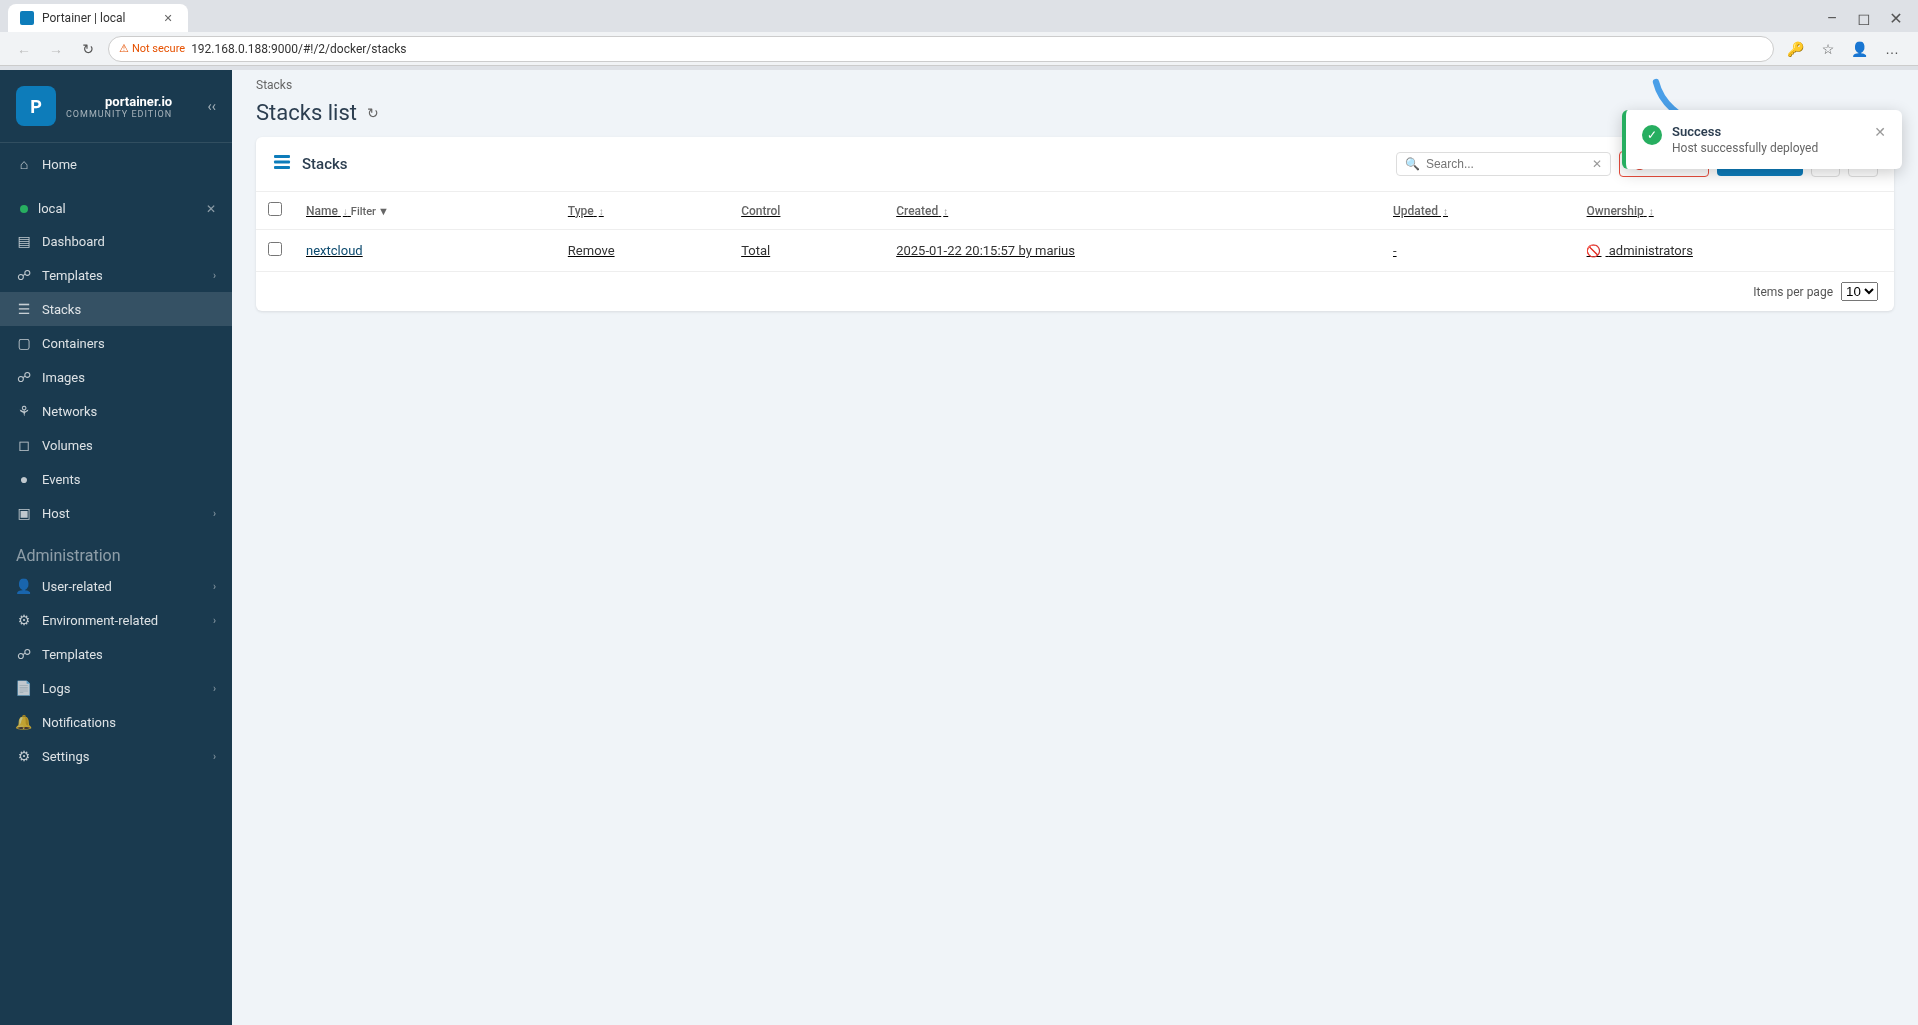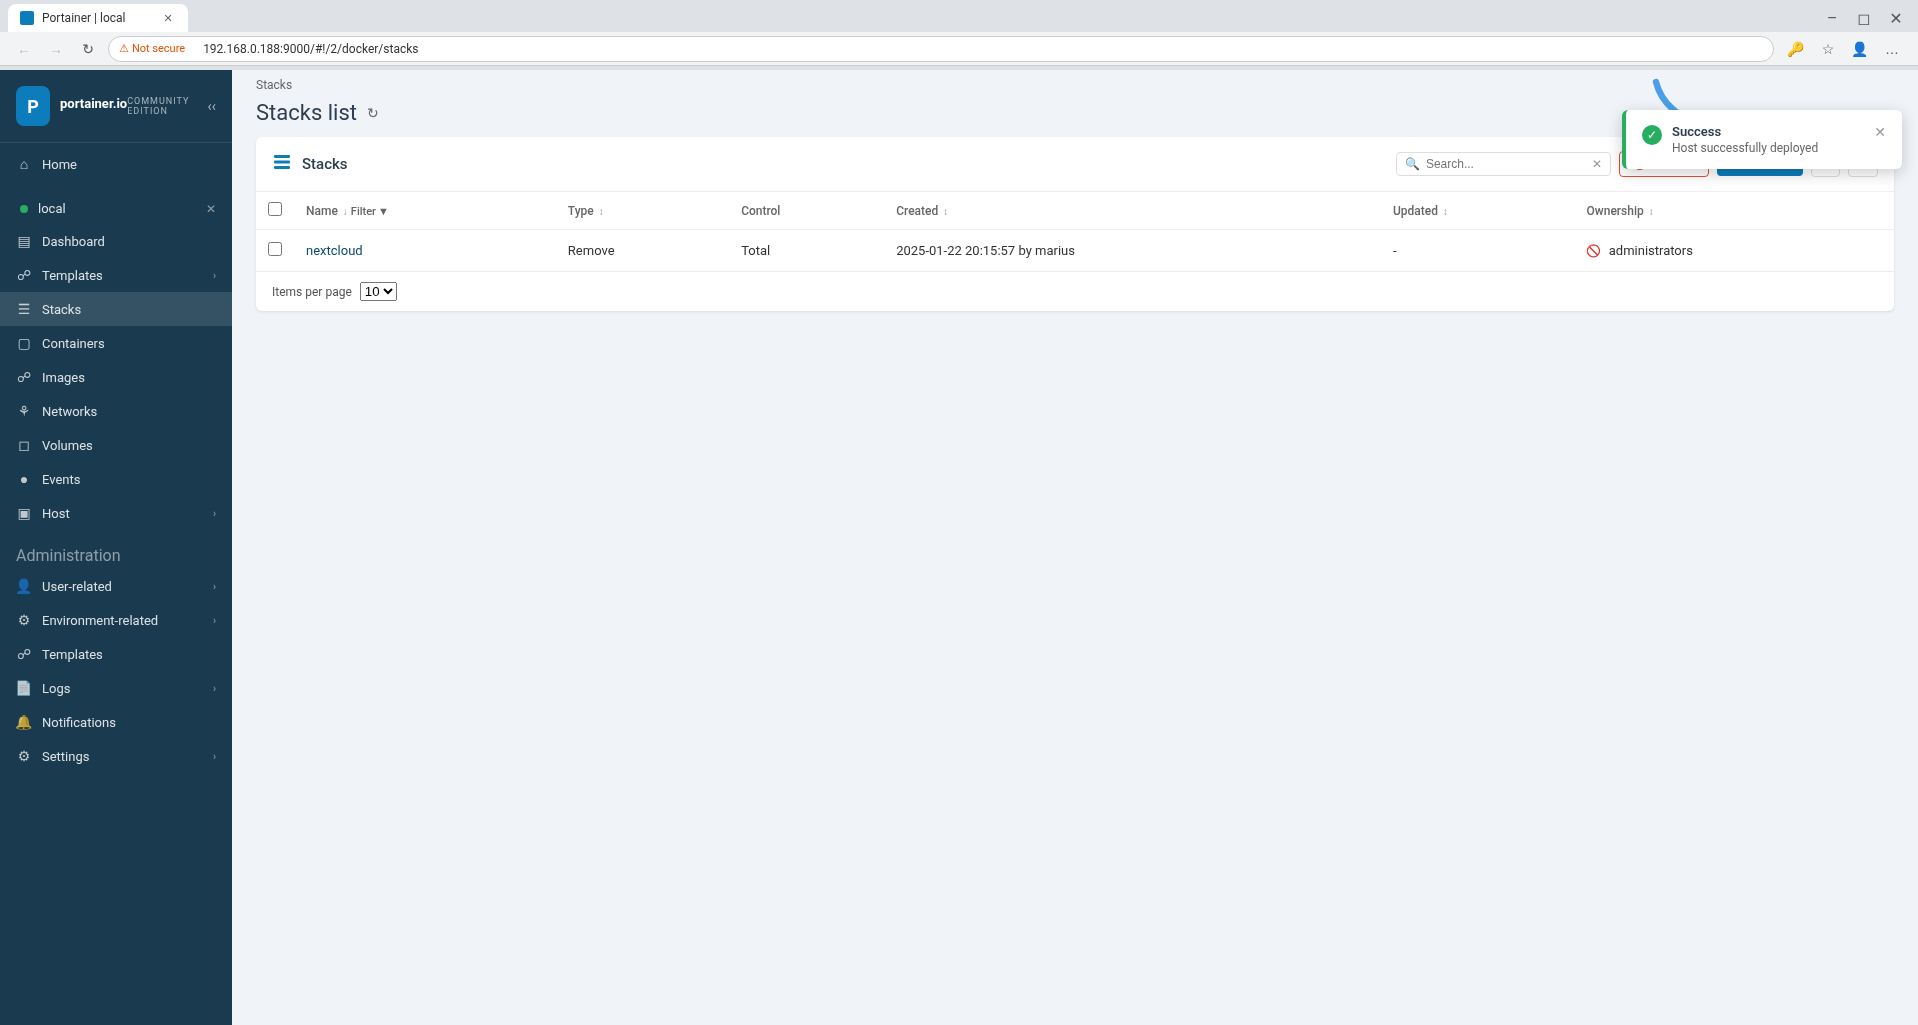--- a/index.html
+++ b/index.html
@@ -9,35 +9,35 @@
     .browser-chrome { background: #dee1e6; height: 70px; display: flex; flex-direction: column; }
     .browser-title-bar { background: #dee1e6; height: 32px; display: flex; align-items: flex-end; padding: 0 8px; gap: 4px; }
     .browser-tab { background: #ffffff; border-radius: 8px 8px 0 0; height: 28px; display: flex; align-items: center; padding: 0 12px; gap: 8px; min-width: 180px; font-size: 12px; color: #333; }
     .browser-tab .tab-favicon { width: 14px; height: 14px; background: #0d7cba; border-radius: 2px; flex-shrink: 0; }
     .browser-tab .tab-close { margin-left: auto; width: 16px; height: 16px; border-radius: 50%; display: flex; align-items: center; justify-content: center; cursor: pointer; color: #666; font-size: 11px; }
     .browser-toolbar { background: #f1f3f5; height: 34px; display: flex; align-items: center; padding: 0 12px; gap: 8px; border-bottom: 1px solid #ccc; }
     .browser-btn { width: 24px; height: 24px; border: none; background: none; cursor: pointer; border-radius: 50%; display: flex; align-items: center; justify-content: center; color: #555; font-size: 14px; }
     .browser-btn:disabled { color: #bbb; cursor: default; }
     .address-bar { flex: 1; height: 26px; background: white; border: 1px solid #ccc; border-radius: 13px; display: flex; align-items: center; padding: 0 10px; gap: 6px; font-size: 12px; color: #333; }
     .address-bar .not-secure { color: #e65100; display: flex; align-items: center; gap: 3px; font-size: 11px; }
-    .address-bar .url-text { color: #333; margin-left: 12px; }
+    .address-bar .url-text { color: #333; }
     .browser-actions { display: flex; gap: 4px; }
     .browser-action-btn { width: 28px; height: 28px; background: none; border: none; cursor: pointer; border-radius: 4px; display: flex; align-items: center; justify-content: center; color: #555; font-size: 14px; }
     .window-controls { display: flex; gap: 4px; margin-left: 8px; }
     .win-btn { width: 28px; height: 28px; background: none; border: none; cursor: pointer; border-radius: 4px; display: flex; align-items: center; justify-content: center; color: #555; font-size: 16px; }
 
     
     .app-container { display: flex; height: calc(100vh - 70px); }
 
     
     .sidebar { width: 232px; background: #1a3a4f; flex-shrink: 0; display: flex; flex-direction: column; color: white; overflow-y: auto; }
     .sidebar-logo { padding: 16px; display: flex; align-items: center; justify-content: space-between; border-bottom: 1px solid rgba(255,255,255,0.1); }
     .logo-area { display: flex; align-items: center; gap: 10px; }
     .logo-icon { width: 40px; height: 40px; background: #0d7cba; border-radius: 8px; display: flex; align-items: center; justify-content: center; color: white; font-size: 18px; font-weight: bold; }
-    .logo-text { display: flex; flex-direction: row; }
+    .logo-text { display: flex; flex-direction: column; align-items: flex-end; }
     .logo-title { font-size: 13px; font-weight: bold; color: white; }
     .logo-subtitle { font-size: 9px; color: rgba(255,255,255,0.6); letter-spacing: 1px; text-transform: uppercase; }
     .collapse-btn { color: rgba(255,255,255,0.6); cursor: pointer; font-size: 14px; }
 
     .sidebar-section { padding: 4px 0; }
     .sidebar-item { display: flex; align-items: center; padding: 9px 16px; cursor: pointer; gap: 10px; color: rgba(255,255,255,0.85); font-size: 13px; transition: background 0.15s; }
     .sidebar-item.active { background: rgba(255,255,255,0.12); }
     .sidebar-item .item-icon { width: 16px; height: 16px; display: flex; align-items: center; justify-content: center; font-size: 14px; opacity: 0.85; flex-shrink: 0; }
     .sidebar-item .item-label { flex: 1; }
     .sidebar-item .item-arrow { font-size: 10px; color: rgba(255,255,255,0.5); }
@@ -67,33 +67,33 @@
     .search-box input { border: none; outline: none; font-size: 12px; width: 160px; color: #a16207; }
     .search-icon { color: #999; font-size: 12px; }
     .search-clear { color: #999; cursor: pointer; font-size: 12px; }
 
     .btn-remove { background: white; border: 1px solid #e74c3c; color: #e74c3c; padding: 5px 12px; border-radius: 4px; cursor: pointer; font-size: 12px; display: flex; align-items: center; gap: 4px; }
     .btn-add { background: #0d7cba; border: none; color: white; padding: 5px 12px; border-radius: 4px; cursor: pointer; font-size: 12px; display: flex; align-items: center; gap: 4px; }
     .btn-icon { background: white; border: 1px solid #ddd; color: #555; padding: 5px 8px; border-radius: 4px; cursor: pointer; font-size: 12px; }
     .btn-more { background: white; border: 1px solid #ddd; color: #555; padding: 5px 8px; border-radius: 4px; cursor: pointer; font-size: 12px; }
 
     
-    .stacks-table { width: 100%; border-collapse: collapse; }
+    .stacks-table { width: 100%; border-collapse: collapse; text-decoration: underline; }
     .stacks-table th { padding: 10px 12px; text-align: left; font-size: 12px; color: #666; font-weight: 500; border-bottom: 1px solid #eee; }
     .stacks-table th.checkbox-col { width: 36px; }
     .stacks-table td { padding: 12px; border-bottom: 1px solid #f5f5f5; font-size: 13px; color: #333; }
     .stacks-table tr:last-child td { border-bottom: none; }
     .stacks-table .link { color: #0c4a6e; text-decoration: none; cursor: pointer; }
 
     .sort-icon { font-size: 10px; color: #999; margin-left: 2px; }
     .filter-btn { font-size: 11px; color: #666; cursor: pointer; display: inline-flex; align-items: center; gap: 2px; }
 
     .checkbox { width: 14px; height: 14px; cursor: pointer; }
 
-    .pagination-bar { padding: 10px 16px; display: flex; align-items: center; gap: 8px; font-size: 12px; color: #555; border-top: 1px solid #eee; }
+    .pagination-bar { padding: 10px 16px; display: flex; justify-content: flex-end; align-items: center; gap: 8px; font-size: 12px; color: #555; border-top: 1px solid #eee; }
 
     
     .ownership-icon { color: #999; font-size: 12px; margin-right: 4px; }
 
     
     .notification-toast { position: fixed; top: 110px; right: 16px; background: white; border-radius: 6px; box-shadow: 0 4px 16px rgba(0,0,0,0.2); width: 280px; padding: 14px 16px; display: flex; align-items: flex-start; gap: 10px; z-index: 1000; border-left: 4px solid #27ae60; }
     .toast-icon { width: 20px; height: 20px; border-radius: 50%; background: #27ae60; display: flex; align-items: center; justify-content: center; color: white; font-size: 12px; flex-shrink: 0; margin-top: 1px; }
     .toast-content { flex: 1; }
     .toast-title { font-weight: 600; font-size: 13px; color: #2c3e50; }
     .toast-message { font-size: 12px; color: #666; margin-top: 2px; }

